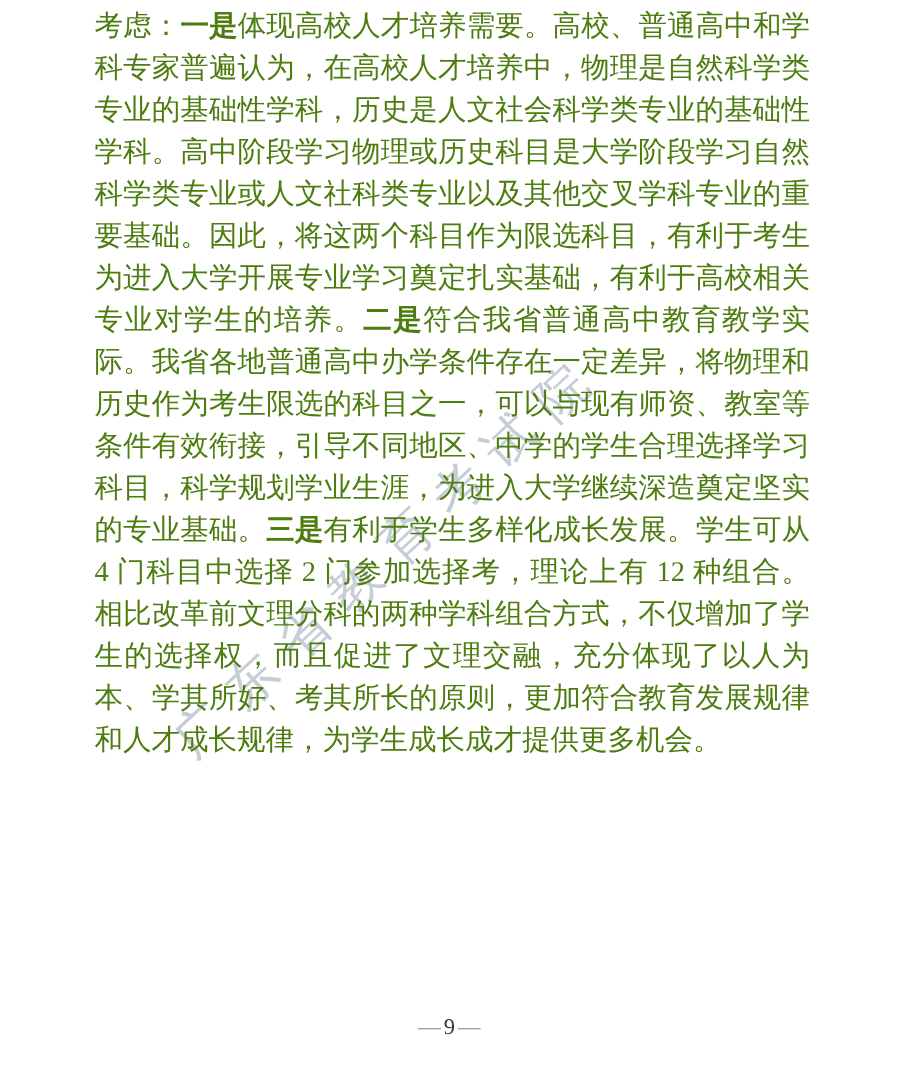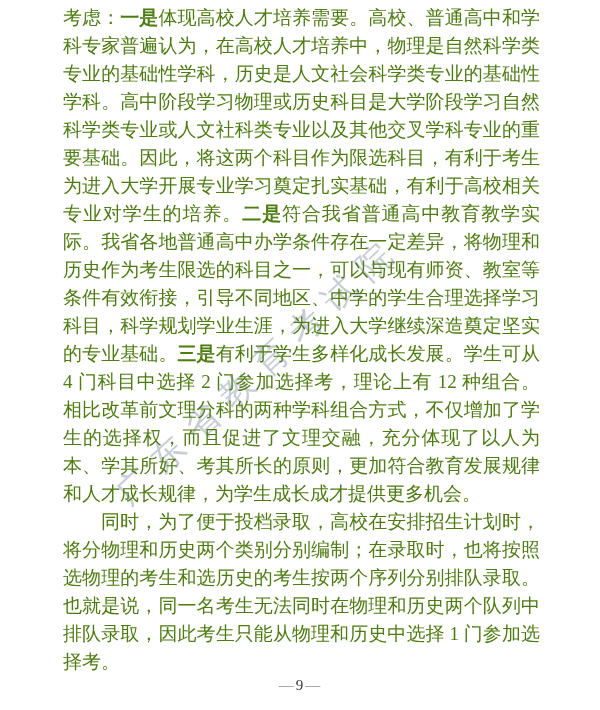--- a/index.html
+++ b/index.html
@@ -55,20 +55,19 @@
 </style>
 </head>
 <body>
 
 <div class="page">
 
   <div class="watermark" style="color: rgb(154, 166, 181);">广东省教育考试院</div>
 
   <div class="content">
       <p><span>考虑：</span><b>一是</b><span>体现高校人才培养需要。高校、普通高中和学科专家普遍认为，在高校人才培养中，物理是自然科学类专业的基础性学科，历史是人文社会科学类专业的基础性学科。高中阶段学习物理或历史科目是大学阶段学习自然科学类专业或人文社科类专业以及其他交叉学科专业的重要基础。因此，将这两个科目作为限选科目，有利于考生为进入大学开展专业学习奠定扎实基础，有利于高校相关专业对学生的培养。</span><b>二是</b><span>符合我省普通高中教育教学实际。我省各地普通高中办学条件存在一定差异，将物理和历史作为考生限选的科目之一，可以与现有师资、教室等条件有效衔接，引导不同地区、中学的学生合理选择学习科目，科学规划学业生涯，为进入大学继续深造奠定坚实的专业基础。</span><b>三是</b><span>有利于学生多样化成长发展。学生可从 4 门科目中选择 2 门参加选择考，理论上有 12 种组合。相比改革前文理分科的两种学科组合方式，不仅增加了学生的选择权，而且促进了文理交融，充分体现了以人为本、学其所好、考其所长的原则，更加符合教育发展规律和人才成长规律，为学生成长成才提供更多机会。</span></p>
-      <p class="indent"><span>同时，为了便于投档录取，高校在安排招生计划时，将分物理和历史两个类别分别编制；在录取时，也将按照选物理的考生和选历史的考生按两个序列分别排队录取。也就是说，同一名考生无法同时在物理和历史两个队列中排队录取，因此考生只能从物理和历史中选择 1 门参加选择考。</span></p>
     </div>
 
   <div class="footer">
     <span class="dash">—</span><span class="num">9</span><span class="dash">—</span>
   </div>
 
 </div>
 
 </body></html>

